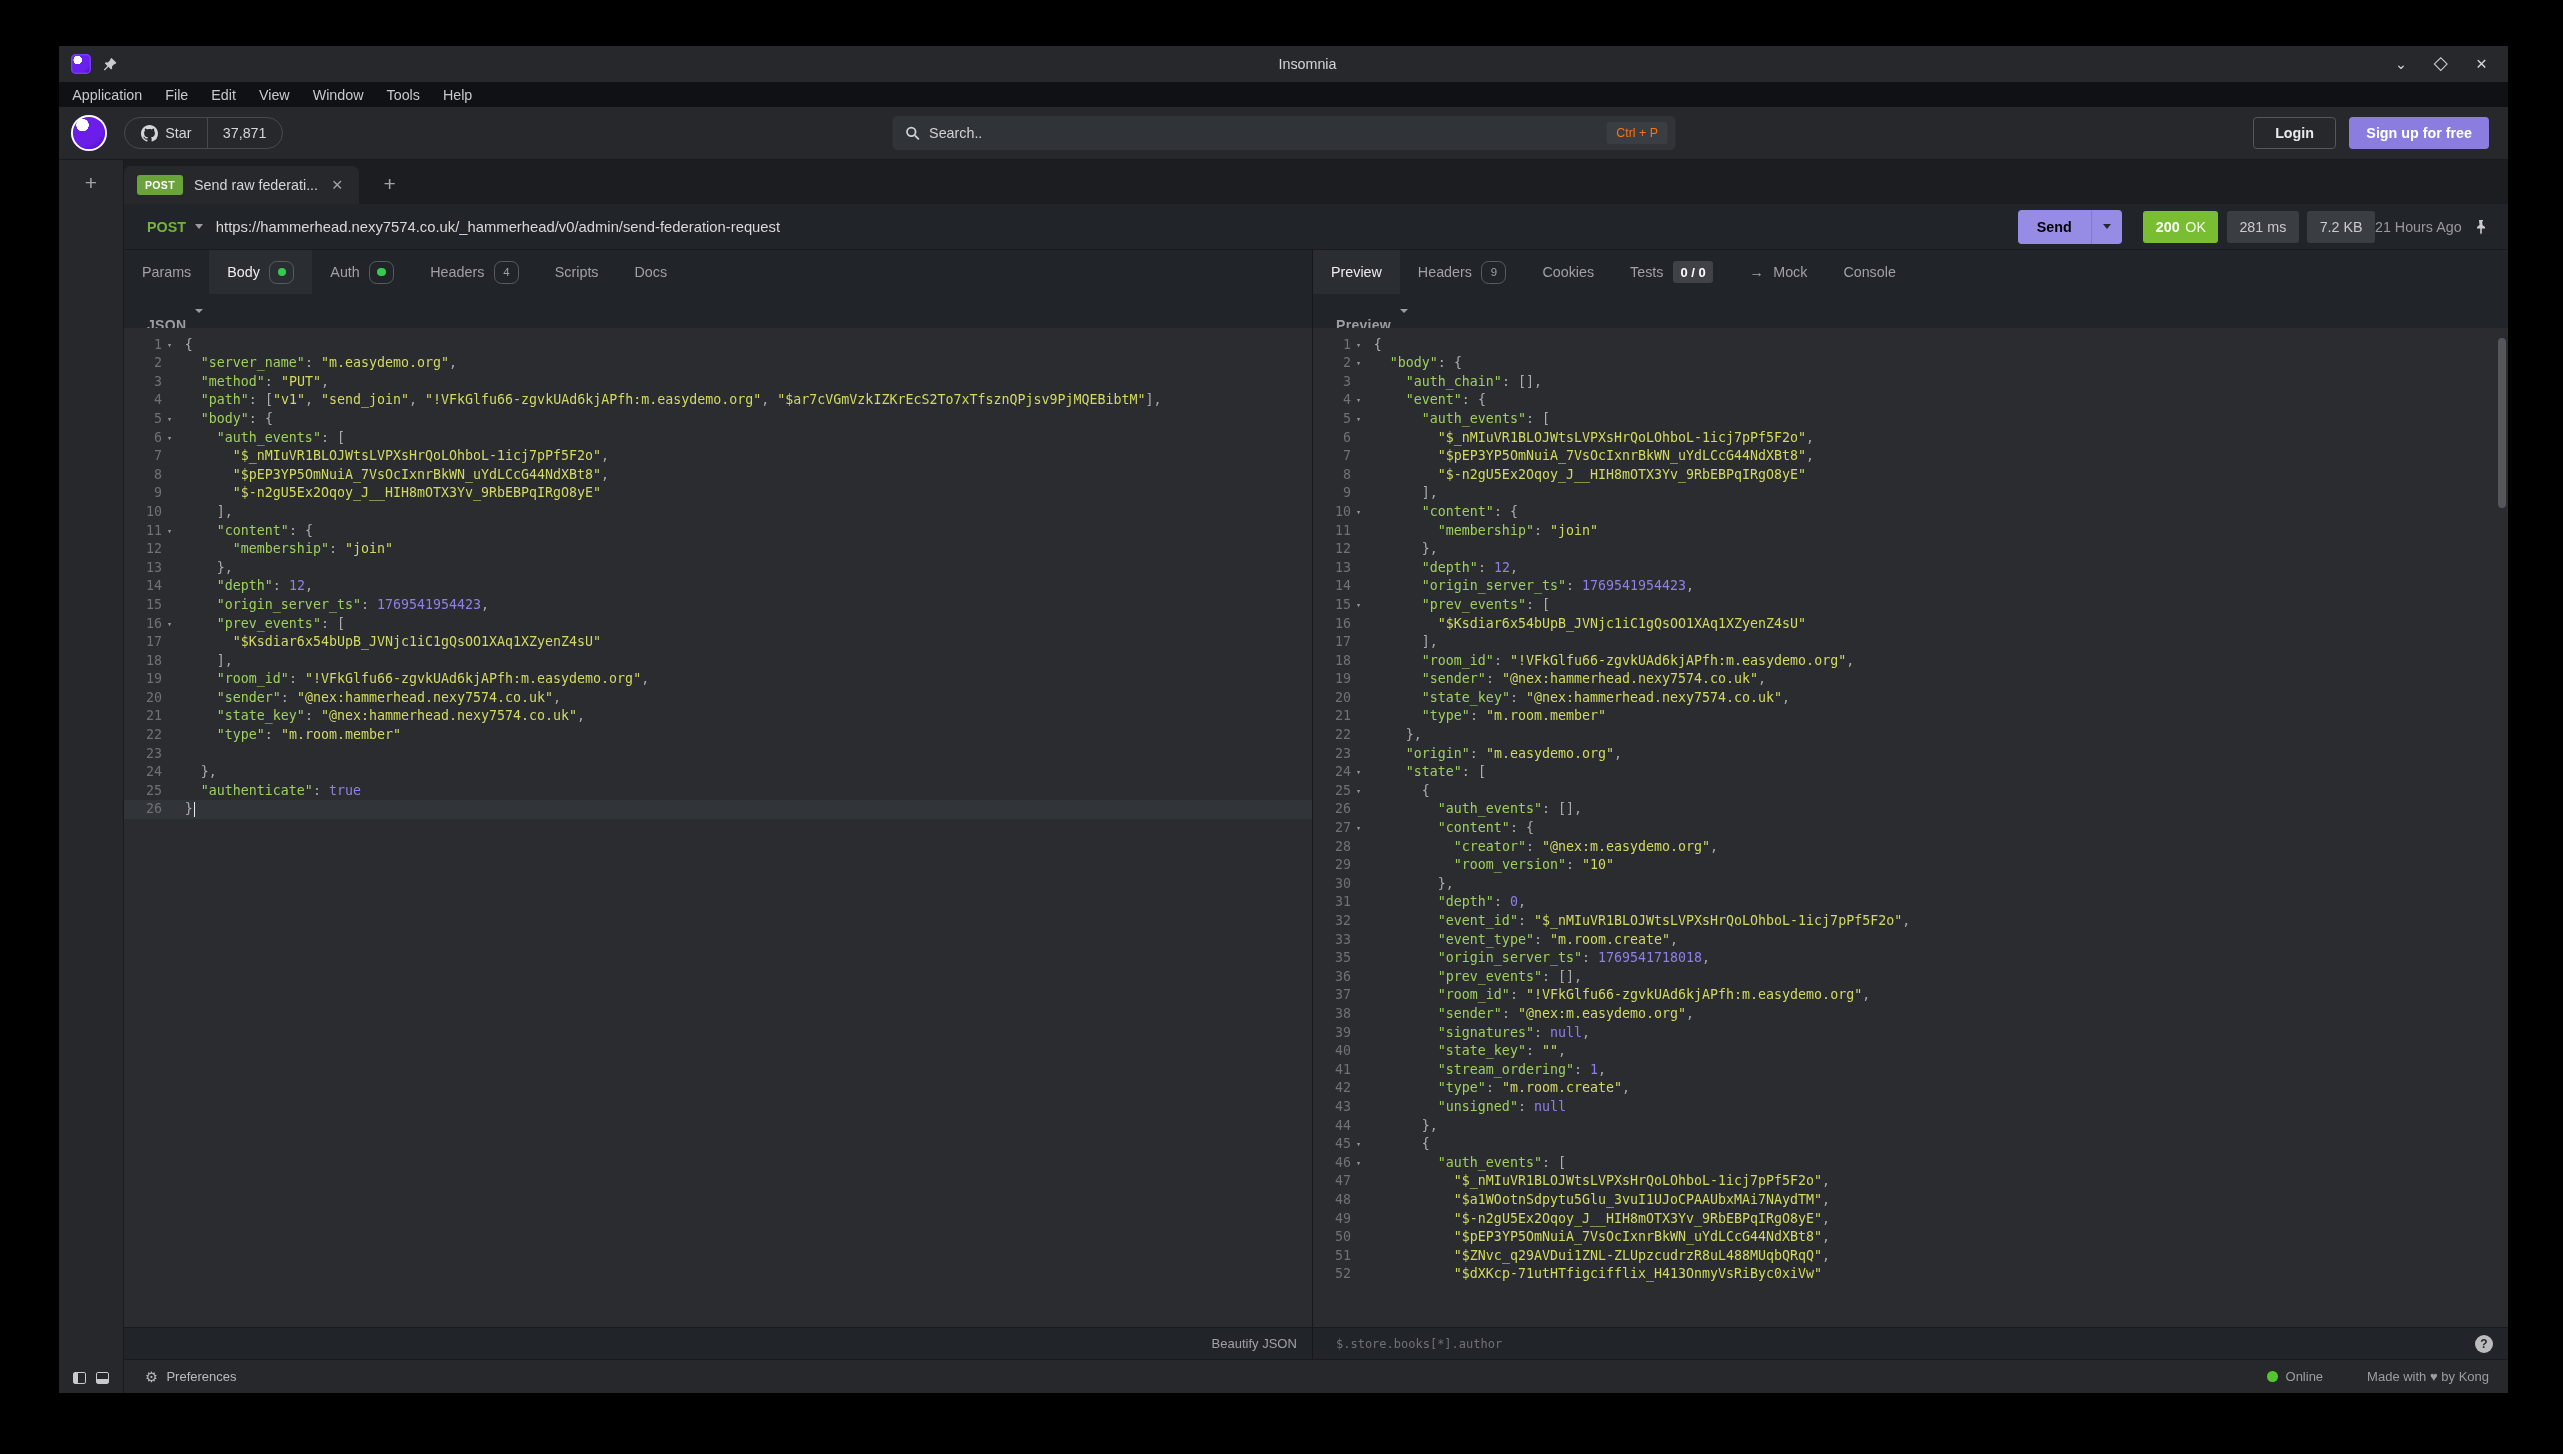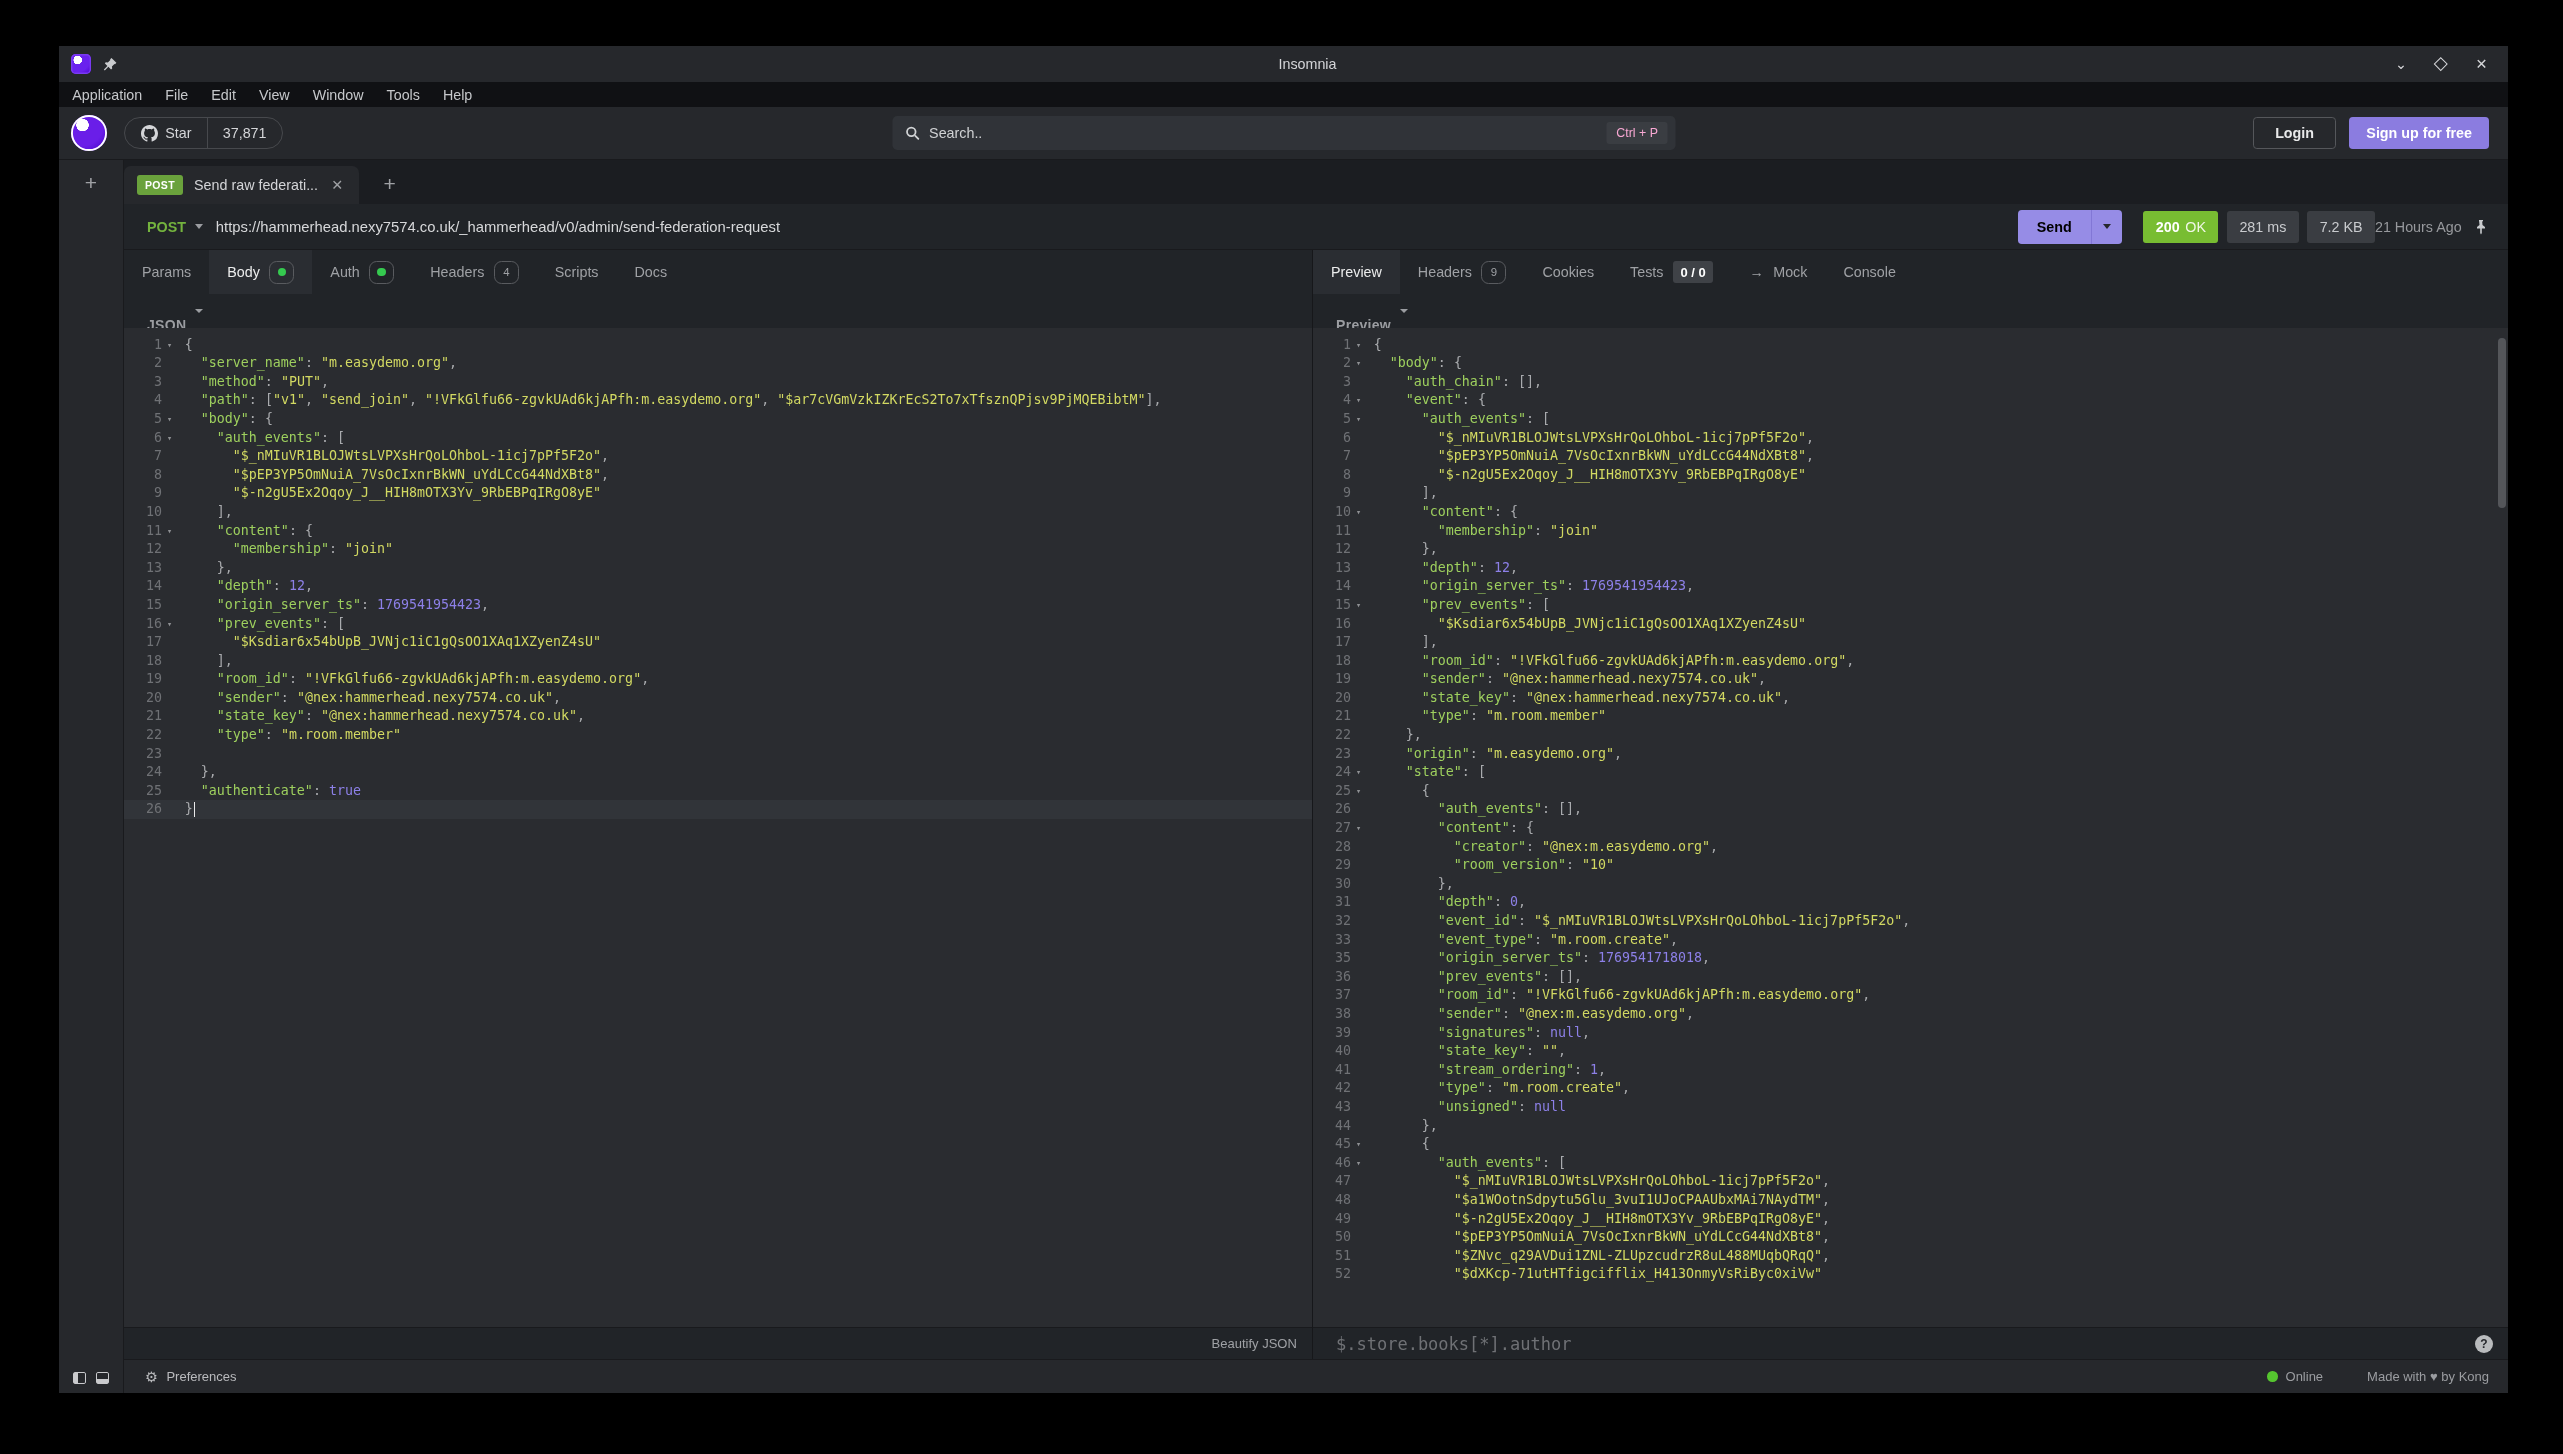--- a/index.html
+++ b/index.html
@@ -28,21 +28,21 @@
   .brand-logo { width:36px; height:36px; margin-left:12.4px; border-radius:50%;
     background:radial-gradient(circle at 32% 28%, #ffffff 0 17%, #6a1ee8 18% 58%, #3d00c0 100%);
     box-shadow:0 0 0 1.9px #ffffff inset; flex:none; }
   .star-pill { margin-left:17px; height:32px; display:flex; align-items:center; border:1px solid #47494d; border-radius:16px; overflow:hidden; }
   .star-pill .seg { display:flex; align-items:center; gap:7.6px; padding:0 15.2px; font-size:14.3px; color:#d4d5d8; height:100%; }
   .star-pill .seg + .seg { border-left:1px solid #47494d; }
   .gh-mark { width:17px; height:17px; fill:#d4d5d8; }
   .searchbox { position:absolute; left:50%; transform:translateX(-50%); width:783px; height:34px; background:#303338; border-radius:4.8px; display:flex; align-items:center; padding:0 7.6px 0 13.3px; }
   .searchbox .mag { width:14.3px; height:14.3px; stroke:#d0d2d4; fill:none; stroke-width:2; margin-right:9.5px; flex:none; }
   .searchbox .ph { color:#d0d2d4; font-size:14.3px; flex:1; }
-  .kbd-chip { background:#3a3d42; color:#f9a8d4; font-size:12.4px; border-radius:2.9px; padding:3.8px 9.5px; }
+  .kbd-chip { background:#3a3d42; color:#f97316; font-size:12.4px; border-radius:2.9px; padding:3.8px 9.5px; }
   .toolbar-right { margin-left:auto; display:flex; align-items:center; gap:13.3px; padding-right:19px; }
   .btn-login { height:32px; padding:11px 21px; border:1px solid #55575b; border-radius:3.8px; background:transparent; color:#e8e9ea; font-size:14.3px; font-weight:bold; display:flex; align-items:center; }
   .btn-signup { height:32px; padding:0 17px; border-radius:3.8px; background:#8b7ce0; color:#ffffff; font-size:14.3px; font-weight:bold; display:flex; align-items:center; }
 
   
   .main { flex:1; display:flex; min-height:0; }
   .rail { width:65px; flex:none; border-right:1px solid #191a1d; display:flex; flex-direction:column; align-items:center; justify-content:space-between; padding:13.3px 0 9.5px 0; }
   .rail .plus { color:#9fa1a5; font-size:21px; line-height:19px; cursor:default; }
   .rail-icons { display:flex; gap:9.5px; align-items:center; }
   .rail-ic { width:13.3px; height:11.4px; border:1.4px solid #c9cacd; border-radius:1.9px; position:relative; }
@@ -104,21 +104,21 @@
   .t-str { color:#d2d962; }
   .t-num { color:#8d80e8; }
   .t-lit { color:#8d80e8; }
   .t-punc { color:#a9abae; }
   .t-txt, .t-ws { color:#d7d8da; }
   .cursor { display:inline-block; width:1.4px; height:14.3px; background:#e8e9ea; vertical-align:middle; margin-left:1px; }
 
   .scroll-thumb { position:absolute; right:1.9px; top:9.5px; width:8.6px; height:170px; border-radius:4.8px; background:#54565a; }
 
   .bottomrow { height:32px; background:#212428; border-top:1px solid #191a1d; display:flex; align-items:center; padding:0 15.2px 0 23px; flex:none; font-size:13px; color:#9fa1a5;justify-content:flex-end; }
-  .bottomrow .filter-ph { color:#6f7175; font-family:"DejaVu Sans Mono", monospace; font-size:17px; flex:1; }
+  .bottomrow .filter-ph { color:#6f7175; font-family:"DejaVu Sans Mono", monospace; font-size:12px; flex:1; }
   .help-circle { width:18px; height:18px; border-radius:50%; background:#b9bbbd; color:#26282c; font-size:12px; font-weight:bold; display:flex; align-items:center; justify-content:center; }
 
   
   .statusbar { height:34px; background:#26282c; border-top:1px solid #191a1d; display:flex; align-items:center; padding:0 19px 0 21px; font-size:13px; color:#b9babd; flex:none; }
   .statusbar .gear { font-size:14.3px; margin-right:8.6px; color:#b9babd; }
   .sb-right { margin-left:auto; display:flex; align-items:center; gap:44px; color:#9b9da1; }
   .online { display:flex; align-items:center; gap:7.6px; }
   .online .odot { width:10.5px; height:10.5px; border-radius:50%; background:#55c52f; }
 </style>
 </head>

